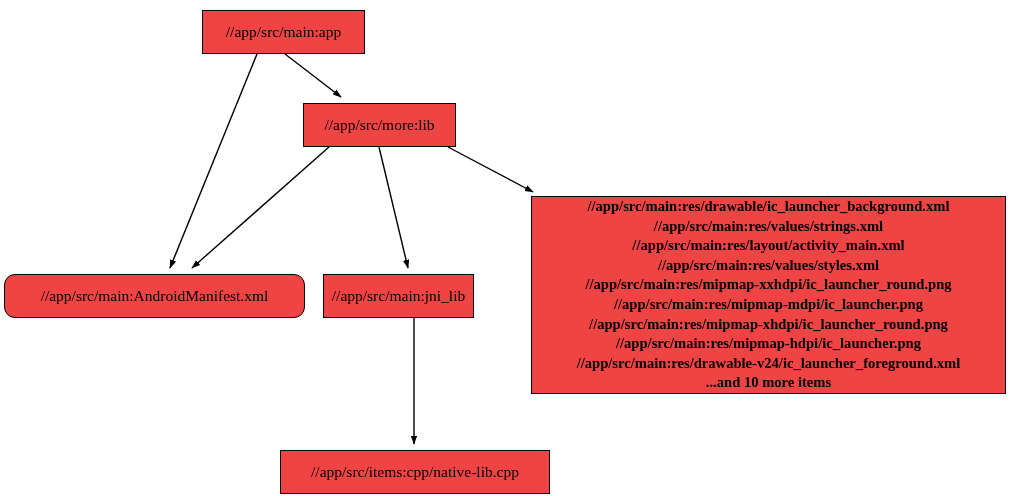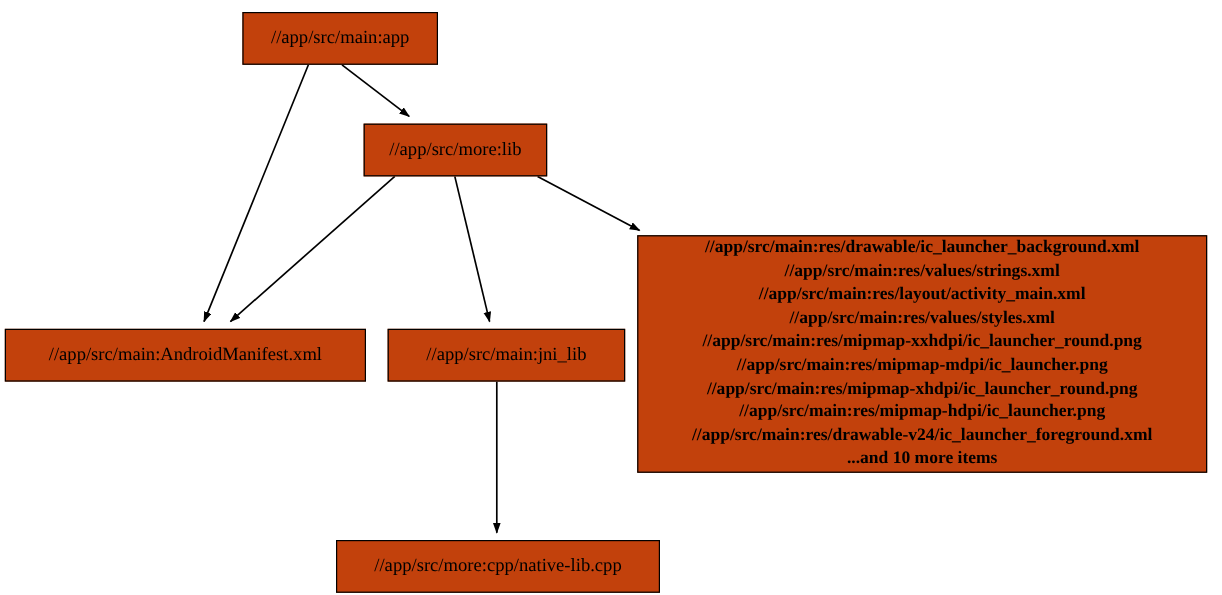--- a/index.html
+++ b/index.html
@@ -23,21 +23,21 @@
     position: absolute;
     left: 0;
     top: 0;
     width: 1018px;
     height: 496px;
     pointer-events: none;
   }
   .node {
     position: absolute;
     box-sizing: border-box;
-    background: #c2410c;
+    background: #ef4444;
     border: 1px solid #000000;
     display: flex;
     align-items: center;
     justify-content: center;
     text-align: center;
     font-size: 15.5px;
     line-height: 1;
     white-space: nowrap;
     z-index: 2;
   }
@@ -49,22 +49,22 @@
   .node-multi {
     font-size: 14.6px;
     line-height: 19.6px;
     white-space: pre;
     padding: 2px 6px;
     font-weight: bold;
   }
   
   #node-app        { left: 202px; top: 10px;  width: 163px; height: 44px; }
   #node-lib        { left: 303px; top: 103px; width: 153px; height: 44px; }
-  #node-manifest   { left: 4px;   top: 274px; width: 301px; height: 44px; }
-  #node-jni        { left: 323px; top: 274px; width: 198px; height: 44px; }
+  #node-manifest   { left: 4px;   top: 274px; width: 301px; height: 44px; border-radius: 11px; }
+  #node-jni        { left: 323px; top: 274px; width: 151px; height: 44px; }
   #node-res        { left: 531px; top: 196px; width: 475px; height: 198px; }
   #node-nativelib  { left: 280px; top: 450px; width: 270px; height: 44px; }
 </style>
 </head>
 <body>
 
 <div id="graph">
 
   <svg id="edges" viewBox="0 0 1018 496" width="1018" height="496">
     <defs>
@@ -121,16 +121,16 @@
 //app/src/main:res/values/styles.xml
 //app/src/main:res/mipmap-xxhdpi/ic_launcher_round.png
 //app/src/main:res/mipmap-mdpi/ic_launcher.png
 //app/src/main:res/mipmap-xhdpi/ic_launcher_round.png
 //app/src/main:res/mipmap-hdpi/ic_launcher.png
 //app/src/main:res/drawable-v24/ic_launcher_foreground.xml
 ...and 10 more items</span>
   </div>
 
   <div class="node" id="node-nativelib">
-    <span class="node-label">//app/src/more:cpp/native-lib.cpp</span>
+    <span class="node-label">//app/src/items:cpp/native-lib.cpp</span>
   </div>
 
 </div>
 
 </body></html>

